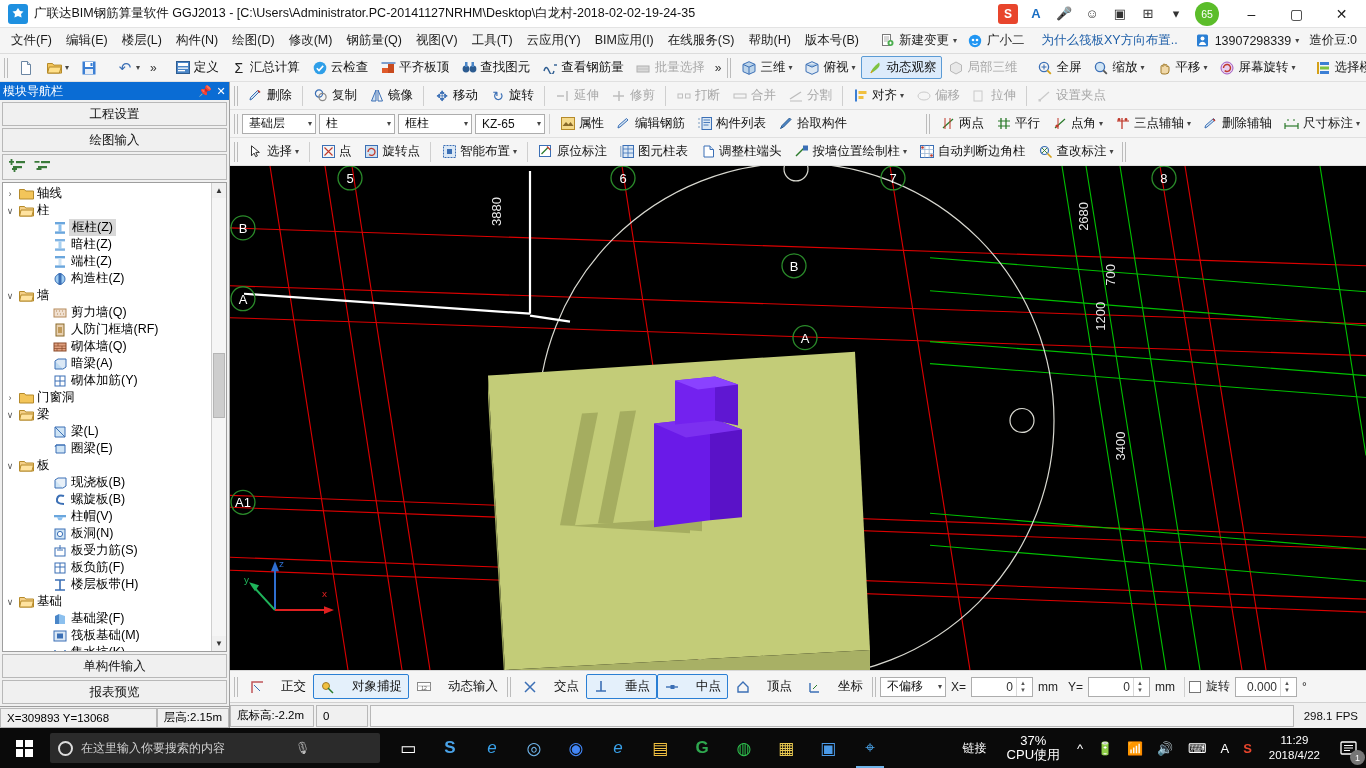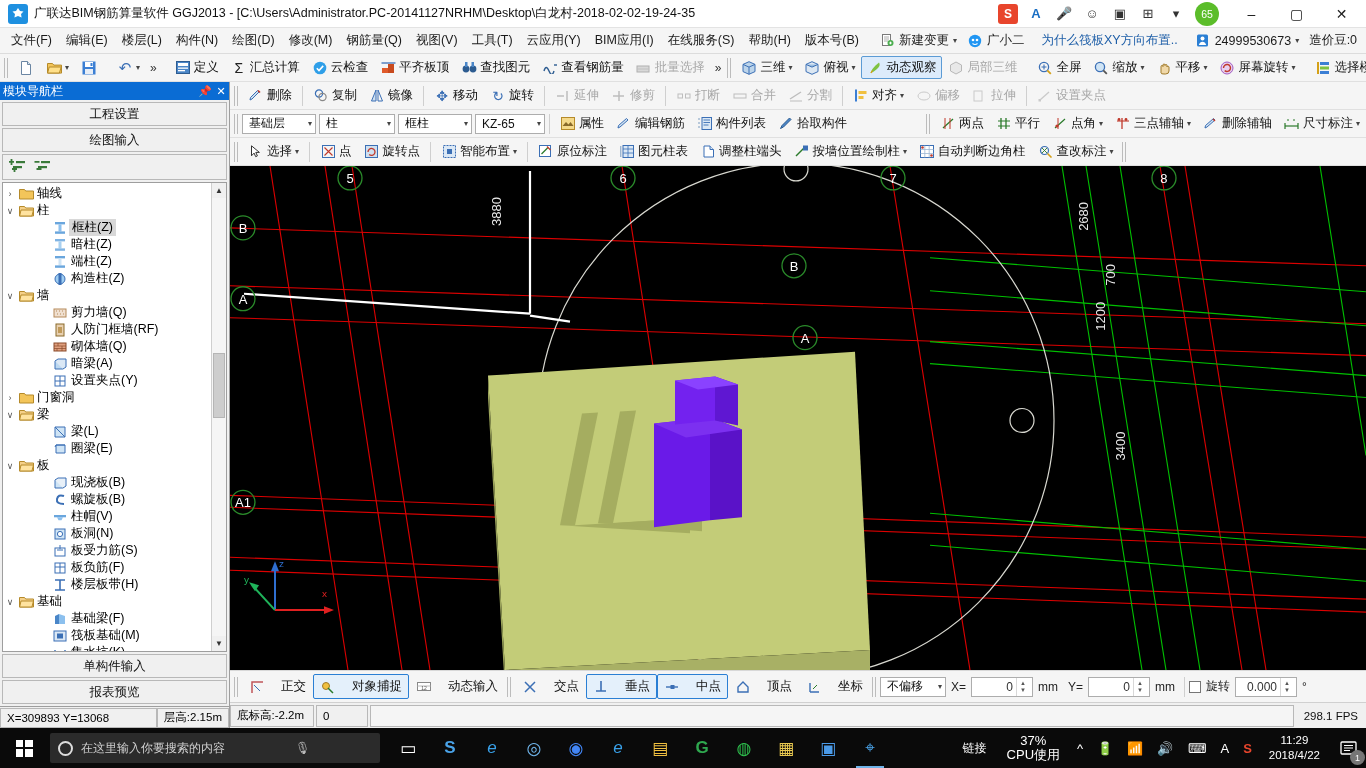--- a/index.html
+++ b/index.html
@@ -228,21 +228,21 @@
     <div class="mb-link">为什么筏板XY方向布置..</div>
     <div class="mb-spacer"></div>
     <div class="mb-btn">
       <span class="ico16">
         <svg width="13" height="13" viewBox="0 0 13 13">
             <rect x="1" y="0.5" width="11" height="12" rx="1.5" fill="#2a7fd4"></rect>
             <circle cx="6.5" cy="4.5" r="2" fill="#fff"></circle>
             <path d="M2.8 11q1.2-3.2 3.7-3.2T10.2 11z" fill="#fff"></path>
           </svg>
       </span>
-      <span>24999530673</span>
+      <span>13907298339</span>
       <span class="caret">▾</span>
     </div>
     <div class="mb-btn">造价豆:0</div>
     <div class="mb-btn" style="color:#2a7fd4;font-size:13px;">🔔</div>
 
   </div>
 
   <div class="toolrow">
     <div class="grip"></div>
     <div class="tbtn">
@@ -582,21 +582,21 @@
               <span class="tlabel">暗梁(A)</span>
             </div>
             <div class="tnode child">
               <span class="tw"></span>
               <span class="tico">
                 <svg width="14" height="14" viewBox="0 0 14 14">
                   <rect x="2" y="2" width="10" height="10" fill="none" stroke="#3b6fb5"></rect>
                   <path d="M2 7h10M7 2v10" stroke="#3b6fb5"></path>
                 </svg>
               </span>
-              <span class="tlabel">设置夹点(Y)</span>
+              <span class="tlabel">砌体加筋(Y)</span>
             </div>
             <div class="tnode">
               <span class="tw">›</span>
               <span class="tico">
                 <svg width="15" height="12" viewBox="0 0 15 12">
                   <path d="M0.5 1.5h5l1.2 1.5h7.8v8H0.5z" fill="#f3c55a" stroke="#b58a2a"></path>
                 </svg>
               </span>
               <span class="tlabel">门窗洞</span>
             </div>

